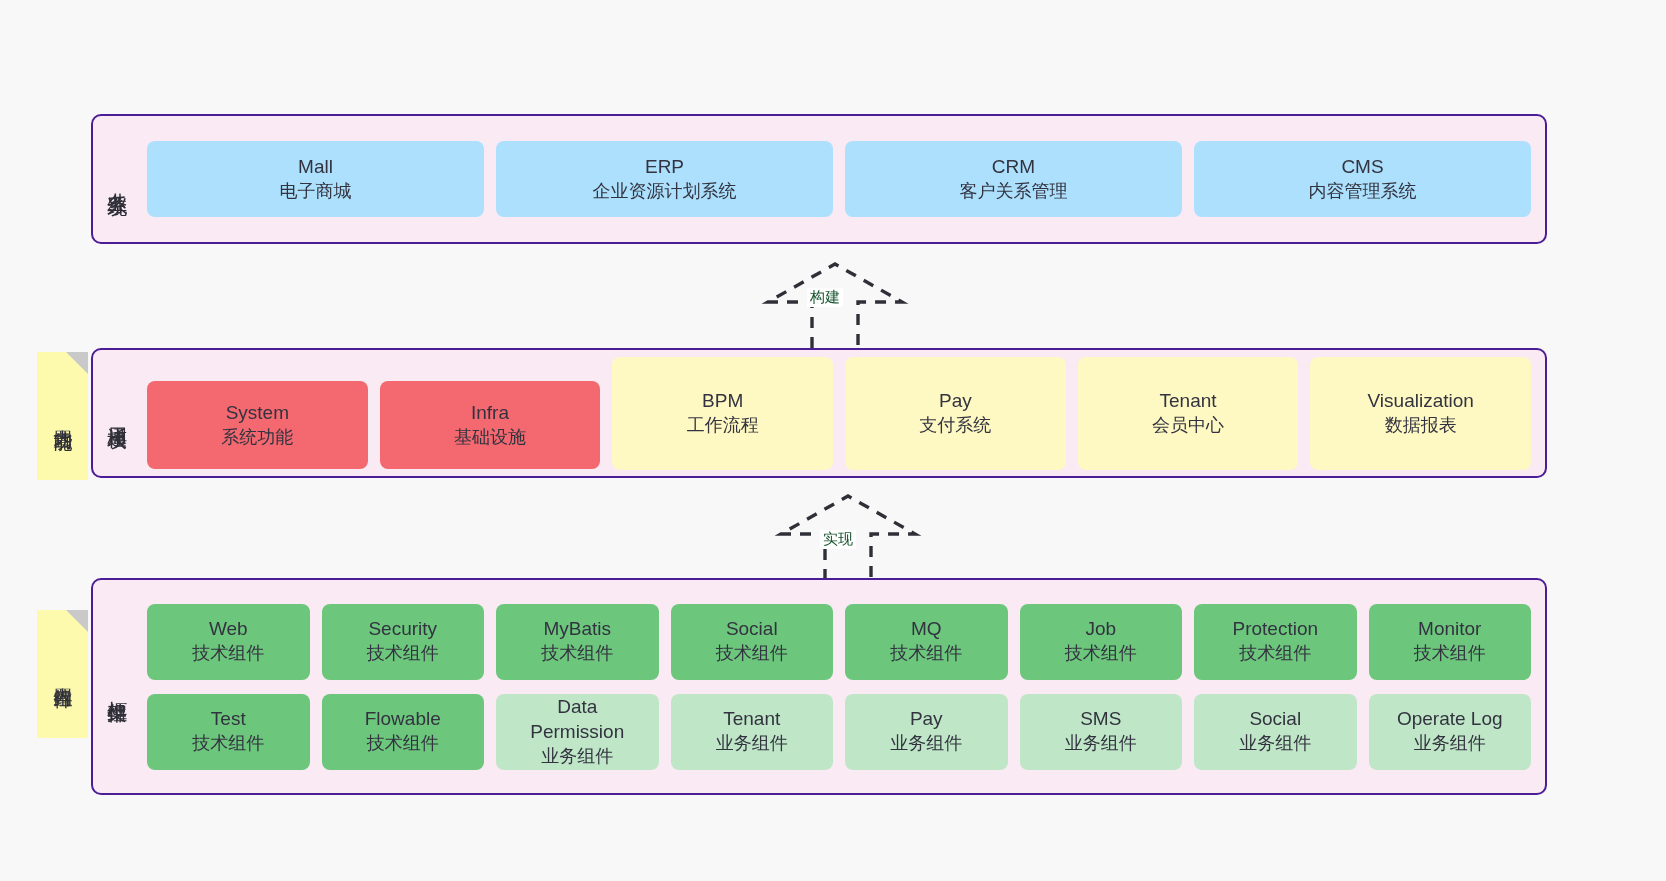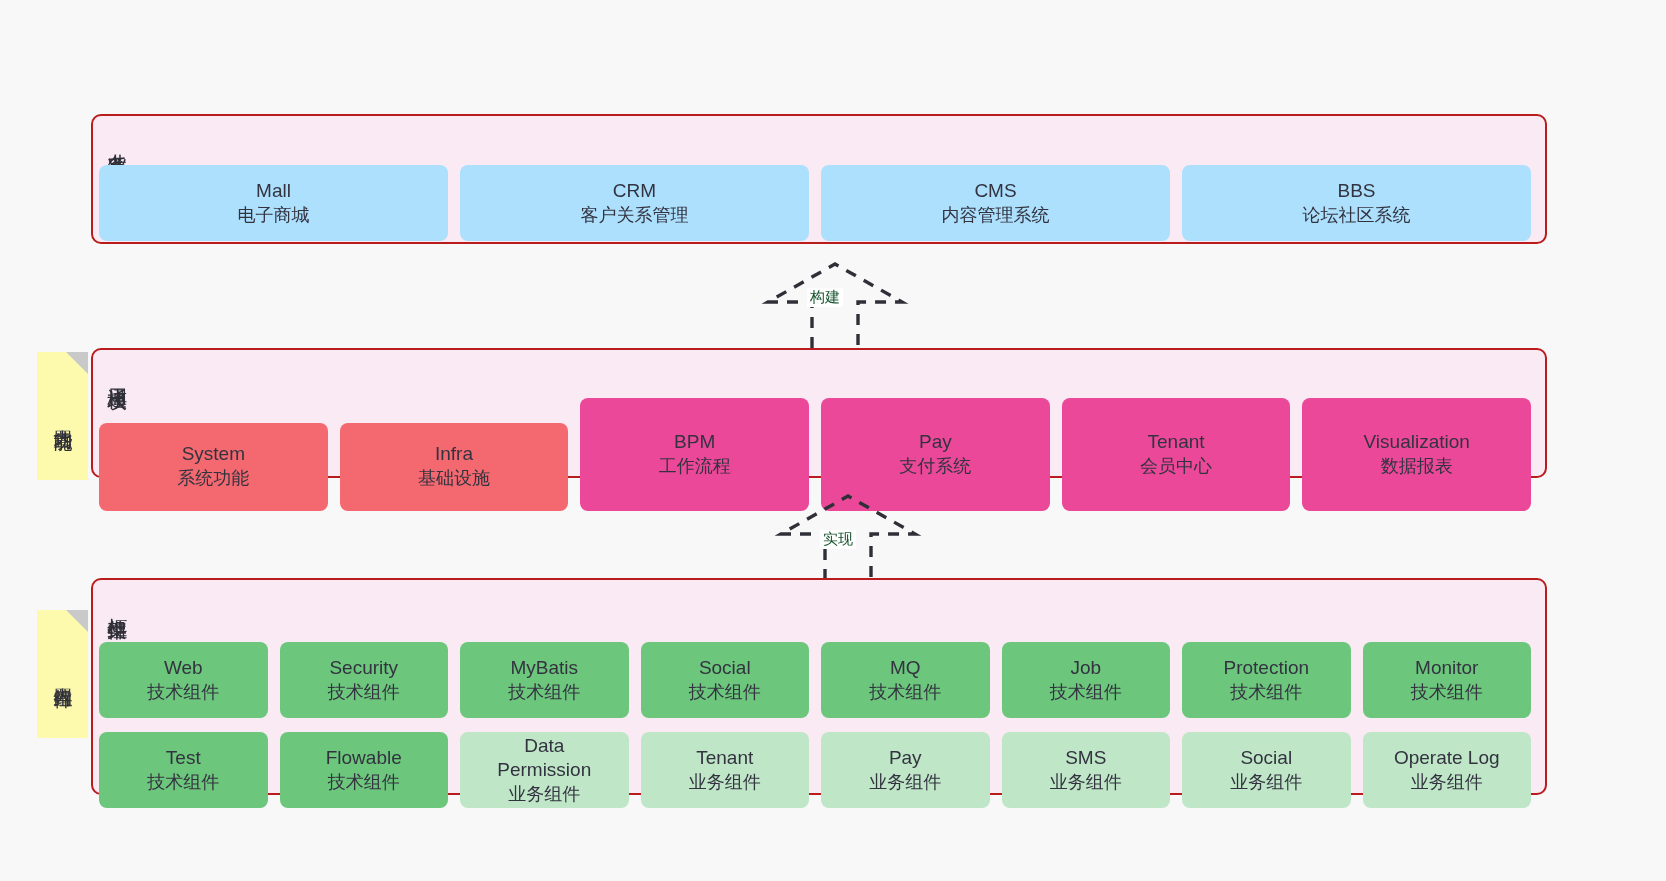--- a/index.html
+++ b/index.html
@@ -19,25 +19,24 @@
   .canvas {
     position: absolute;
     inset: 0;
   }
 
   
   .layer {
     position: absolute;
     box-sizing: border-box;
     background: #f9eaf4;
-    border: 2px solid #b91c1c;
+    border: 2px solid #4c1d95;
     border-radius: 10px;
     display: flex;
     align-items: center;
-    flex-direction: column;
   }
   .layer-title {
     width: 48px;
     flex: 0 0 48px;
     align-self: stretch;
     display: flex;
     align-items: center;
     justify-content: center;
     font-size: 20px;
     line-height: 1.18;
@@ -83,21 +82,21 @@
     text-align: center;
     line-height: 1.3;
     padding: 6px 4px;
     user-select: none;
   }
   .card .t1 { font-size: 19px; }
   .card .t2 { font-size: 18px; }
 
   .card.blue  { background: #ace0fd; height: 76px; }
   .card.red   { background: #f4686f; height: 88px; margin-top: 24px; }
-  .card.pink  { background: #ec4899; height: 113px; }
+  .card.pink  { background: #fef9c3; height: 113px; }
   .card.green { background: #6cc67c; height: 76px; }
   .card.mint  { background: #bfe6c7; height: 76px; }
 
   
   .note {
     position: absolute;
     box-sizing: border-box;
     background: #fdfaad;
     display: flex;
     align-items: center;
@@ -142,30 +141,30 @@
 <div class="canvas">
 
   <div class="layer" id="layer-business" style="left:91px; top:114px; width:1456px; height:130px;">
     <div class="layer-title">业务系统</div>
     <div class="layer-body">
       <div class="card blue">
         <span class="t1">Mall</span>
         <span class="t2">电子商城</span>
       </div>
       <div class="card blue">
+        <span class="t1">ERP</span>
+        <span class="t2">企业资源计划系统</span>
+      </div>
+      <div class="card blue">
         <span class="t1">CRM</span>
         <span class="t2">客户关系管理</span>
       </div>
       <div class="card blue">
         <span class="t1">CMS</span>
         <span class="t2">内容管理系统</span>
-      </div>
-      <div class="card blue">
-        <span class="t1">BBS</span>
-        <span class="t2">论坛社区系统</span>
       </div>
     </div>
   </div>
 
   <div class="arrow" style="left:760px; top:262px;">
     <svg width="150" height="86" viewBox="0 0 150 86">
       <path d="M 52 86 L 52 40 L 8 40 L 75 2 L 142 40 L 98 40 L 98 86" fill="none" stroke="#2f2f38" stroke-width="3.4" stroke-dasharray="11 9" stroke-linejoin="miter" stroke-linecap="butt"></path>
     </svg>
     <span class="arrow-label" style="left:47px; top:26px;">构建</span>
   </div>

